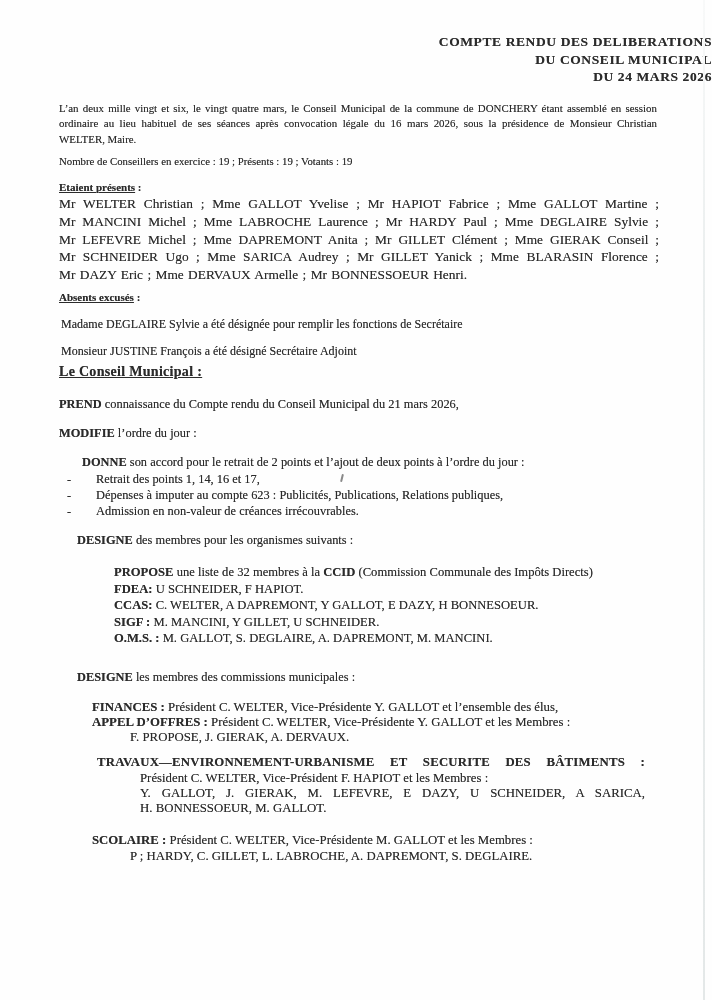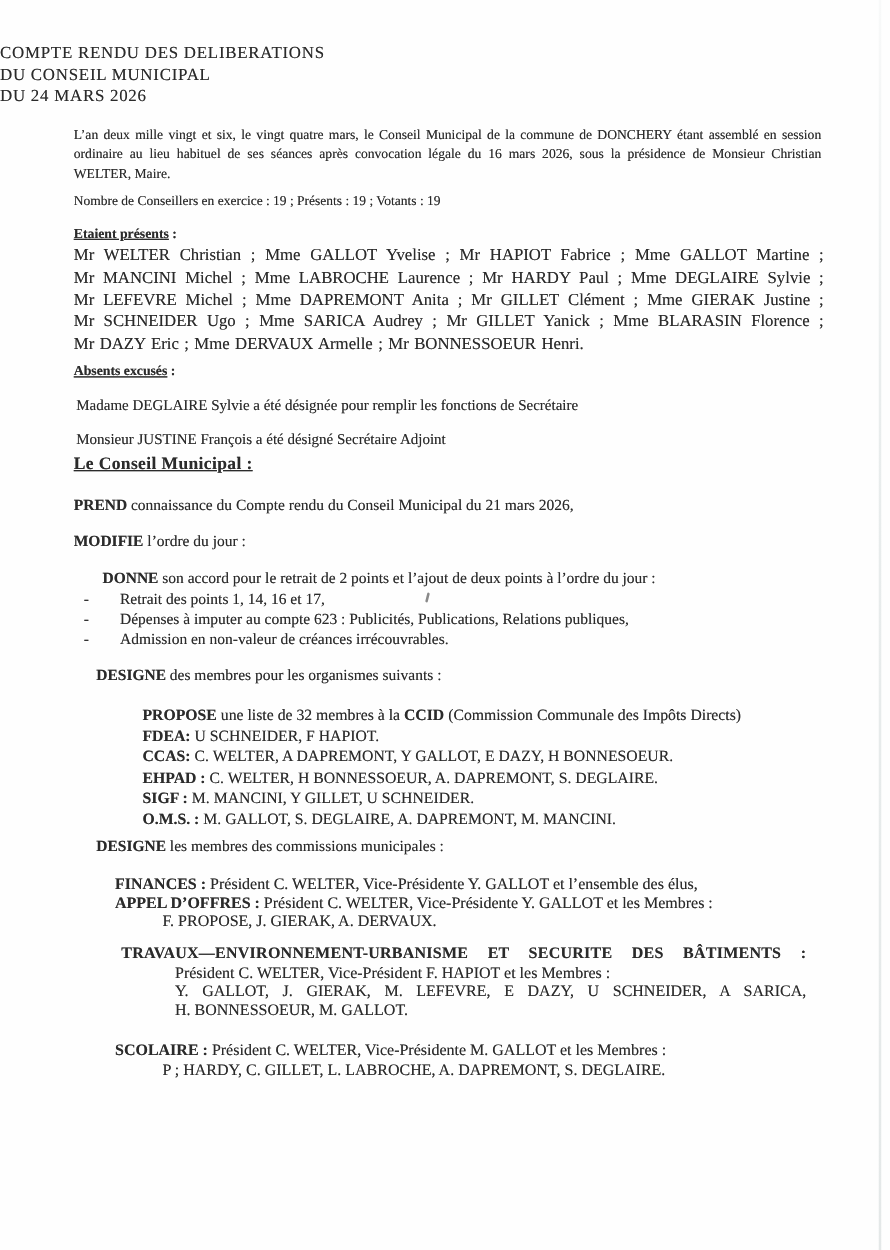--- a/index.html
+++ b/index.html
@@ -10,22 +10,22 @@
     color:#2b2b2b;
     overflow:hidden;
   }
   .page{position:relative;width:712px;height:1000px;background:#fefefe;}
   .abs{position:absolute;}
   .b{font-weight:bold;}
   .u{text-decoration:underline;}
   .soft{text-shadow:0 0 0.5px rgba(40,40,40,0.55);}
   .jline{text-align:justify;text-align-last:justify;}
 
-  .title-block{left:0;top:33px;width:712px;text-align:left;
-    font-weight:normal;font-size:13.5px;line-height:17.6px;letter-spacing:0.6px;}
+  .title-block{left:0;top:33px;width:712px;text-align:right;
+    font-weight:bold;font-size:13.5px;line-height:17.6px;letter-spacing:0.6px;}
 
   .intro{left:59px;top:101px;width:598px;font-size:10.9px;line-height:15.4px;}
   .counts{left:59px;top:155px;width:598px;font-size:10.8px;}
 
   .present-heading{left:59px;top:181px;font-size:11px;}
   .present-list{left:59px;top:195px;width:600px;font-size:13.4px;line-height:17.8px;word-spacing:1px;}
 
   .absents-heading{left:59px;top:291px;font-size:11px;}
 
   .secretary1{left:61px;top:317px;font-size:12px;}
@@ -79,21 +79,21 @@
     <div>WELTER, Maire.</div>
   </div>
 
   <div class="abs counts">Nombre de Conseillers en exercice : 19 ; Présents : 19 ; Votants : 19</div>
 
   <div class="abs present-heading"><span class="b u">Etaient présents</span><span class="b"> :</span></div>
 
   <div class="abs present-list">
     <div class="jline">Mr WELTER Christian ; Mme GALLOT Yvelise ; Mr HAPIOT Fabrice ; Mme GALLOT Martine ;</div>
     <div class="jline">Mr MANCINI Michel ; Mme LABROCHE Laurence ; Mr HARDY Paul ; Mme DEGLAIRE Sylvie ;</div>
-    <div class="jline">Mr LEFEVRE Michel ; Mme DAPREMONT Anita ; Mr GILLET Clément ; Mme GIERAK Justine ;</div>
+    <div class="jline">Mr LEFEVRE Michel ; Mme DAPREMONT Anita ; Mr GILLET Clément ; Mme GIERAK Conseil ;</div>
     <div class="jline">Mr SCHNEIDER Ugo ; Mme SARICA Audrey ; Mr GILLET Yanick ; Mme BLARASIN Florence ;</div>
     <div>Mr DAZY Eric ; Mme DERVAUX Armelle ; Mr BONNESSOEUR Henri.</div>
   </div>
 
   <div class="abs absents-heading"><span class="b u">Absents excusés</span><span class="b"> :</span></div>
 
   <div class="abs secretary1">Madame DEGLAIRE Sylvie a été désignée pour remplir les fonctions de Secrétaire</div>
   <div class="abs secretary2">Monsieur JUSTINE François a été désigné Secrétaire Adjoint</div>
 
   <div class="abs council-heading"><span class="b u">Le Conseil Municipal :</span></div>
@@ -116,21 +116,20 @@
       <span>Admission en non-valeur de créances irrécouvrables.</span>
     </div>
   </div>
 
   <div class="abs para p-designe1"><span class="b">DESIGNE</span><span> des membres pour les organismes suivants :</span></div>
 
   <div class="abs organismes">
     <div><span class="b">PROPOSE</span><span> une liste de 32 membres à la </span><span class="b">CCID</span><span> (Commission Communale des Impôts Directs)</span></div>
     <div><span class="b">FDEA:</span><span> U SCHNEIDER, F HAPIOT.</span></div>
     <div><span class="b">CCAS:</span><span> C. WELTER, A DAPREMONT, Y GALLOT, E DAZY, H BONNESOEUR.</span></div>
-    <div><span class="b">EHPAD :</span><span> C. WELTER, H BONNESSOEUR, A. DAPREMONT, S. DEGLAIRE.</span></div>
     <div><span class="b">SIGF :</span><span> M. MANCINI, Y GILLET, U SCHNEIDER.</span></div>
     <div><span class="b">O.M.S. :</span><span> M. GALLOT, S. DEGLAIRE, A. DAPREMONT, M. MANCINI.</span></div>
   </div>
 
   <div class="abs para p-designe2"><span class="b">DESIGNE</span><span> les membres des commissions municipales :</span></div>
 
   <div class="abs commission c-finances"><span class="b">FINANCES :</span><span> Président C. WELTER, Vice-Présidente Y. GALLOT et l’ensemble des élus,</span></div>
   <div class="abs commission c-appel"><span class="b">APPEL D’OFFRES :</span><span> Président C. WELTER, Vice-Présidente Y. GALLOT et les Membres :</span></div>
   <div class="abs commission c-appel-members">F. PROPOSE, J. GIERAK, A. DERVAUX.</div>
 

